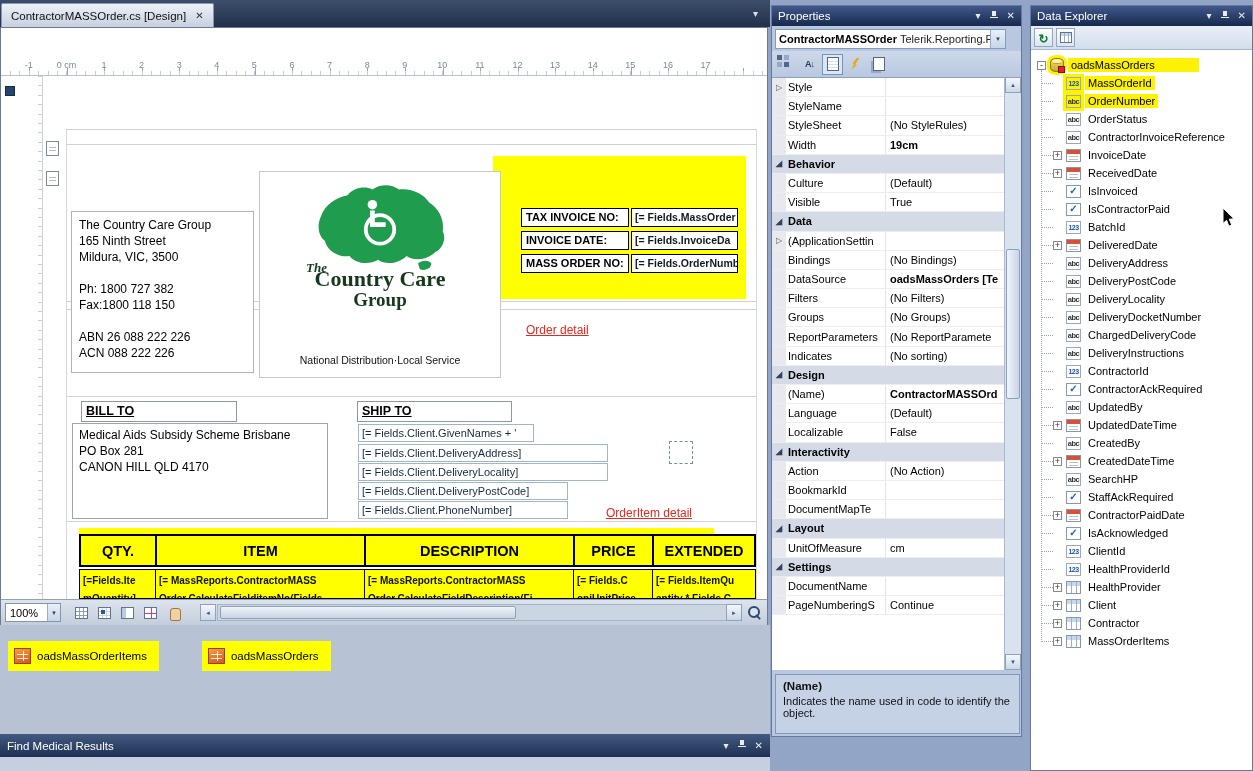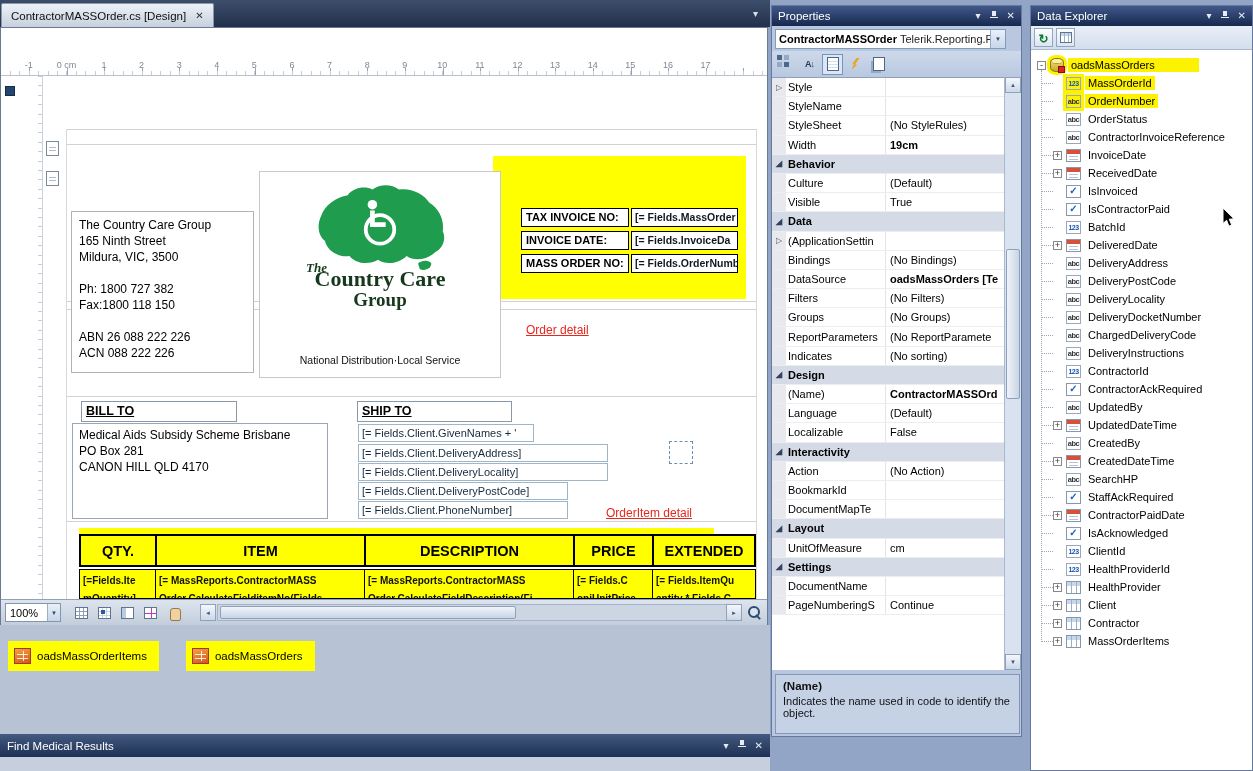--- a/index.html
+++ b/index.html
@@ -79,21 +79,21 @@
 .pan-icon::before{content:"";position:absolute;left:2px;top:0;width:9px;height:11px;background:#f0d2a0;border:1px solid #9a7a4a;border-radius:3px 3px 2px 2px;}
 .hscroll-btn{position:absolute;top:4px;width:16px;height:17px;background:linear-gradient(#f4f7fb,#ccd8e8);border:1px solid #8fa2bc;display:flex;align-items:center;justify-content:center;font-size:6px;color:#41587a;}
 .hscroll-track{position:absolute;left:216px;top:4px;width:510px;height:17px;background:#ccd5e2;border:1px solid #a5b4c9;}
 .hscroll-thumb{position:absolute;left:2px;top:1px;width:296px;height:13px;background:linear-gradient(#f0f4fa,#c8d4e4);border:1px solid #8fa0b8;border-radius:2px;}
 .mag-btn{position:absolute;left:742px;top:2px;width:22px;height:21px;display:flex;align-items:center;justify-content:center;}
 .magnifier-icon{position:relative;width:13px;height:13px;display:block;}
 .magnifier-icon::before{content:"";position:absolute;left:0;top:0;width:8px;height:8px;border:2px solid #2c4a6e;border-radius:50%;background:rgba(220,235,250,.6);}
 .magnifier-icon::after{content:"";position:absolute;right:0;bottom:1px;width:6px;height:2px;background:#2c4a6e;transform:rotate(45deg);}
 
 
-.tray{position:absolute;left:0;top:625px;width:770px;height:109px;background:#b7c2d5;display:flex;align-items:flex-start;gap:27px;padding:16px 0 6px 8px;}
+.tray{position:absolute;left:0;top:625px;width:770px;height:109px;background:#b7c2d5;display:flex;align-items:flex-start;gap:43px;padding:16px 0 6px 8px;}
 .tray-chip{height:30px;background:#ffff00;display:inline-flex;align-items:center;gap:6px;padding:0 12px 0 6px;font-size:11.5px;color:#000;}
 .datasource-icon{width:17px;height:16px;border:1px solid #993c22;background:linear-gradient(160deg,#f2a23c,#d9541e);position:relative;flex:none;display:inline-block;}
 .datasource-icon::after{content:"";position:absolute;left:2px;top:2px;right:2px;bottom:2px;background:linear-gradient(transparent 0 3px,rgba(255,255,255,.85) 3px 4px,transparent 4px 7px,rgba(255,255,255,.85) 7px 8px,transparent 8px),linear-gradient(90deg,transparent 0 6px,rgba(255,255,255,.85) 6px 7px,transparent 7px);}
 
 
 .find-bar{position:absolute;left:0;top:734px;width:770px;height:23px;background:linear-gradient(#44597f,#1d3156);display:flex;align-items:center;color:#fff;font-size:11.5px;padding:0 7px;}
 .bottom-strip{position:absolute;left:0;top:757px;width:770px;height:14px;background:#c6cfde;}
 .winbtns{margin-left:auto;display:flex;gap:9px;align-items:center;}
 .winbtn{color:#e7ecf4;font-size:10px;line-height:1;}
 .pin-icon{width:8px;height:11px;position:relative;display:inline-block;}

